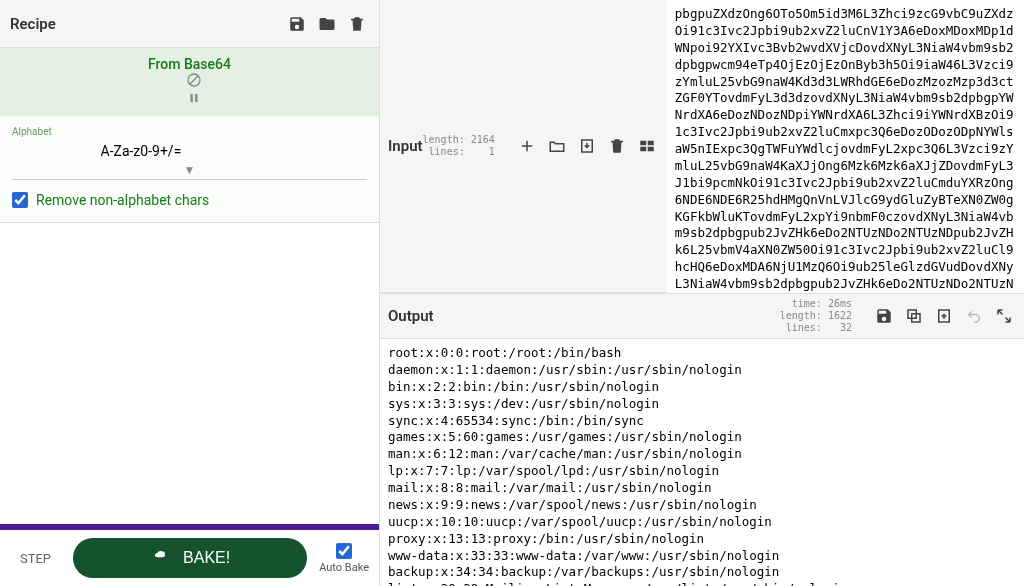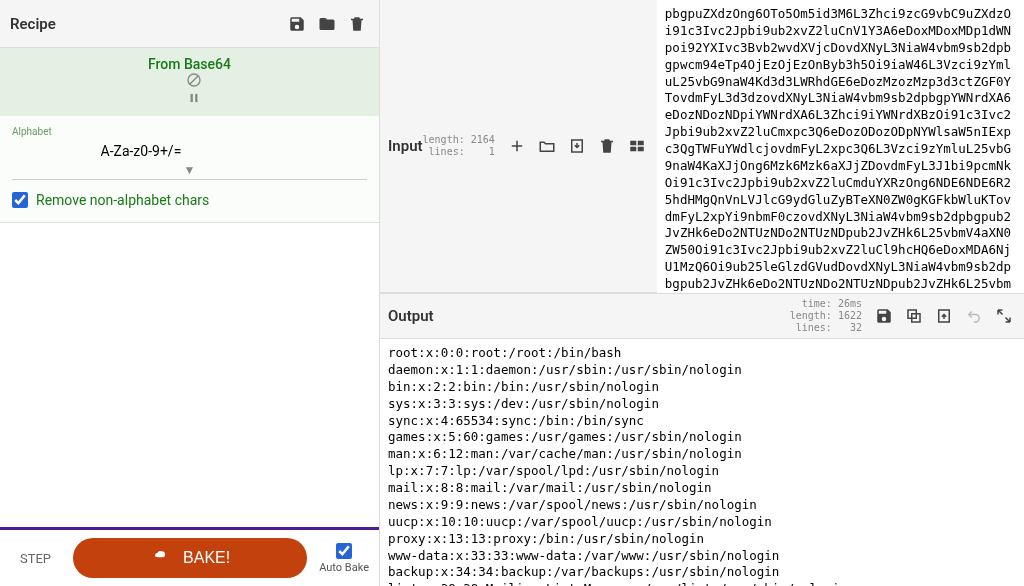--- a/index.html
+++ b/index.html
@@ -15,26 +15,26 @@
 .op-head { background: #e4f0e4; padding: 8px 12px; display: flex; align-items: center; color: #1a7a1a; font-weight: 500; flex-direction: column; }
 .op-head .op-name { flex: 1; }
 .op-head .op-ctrl { color: #888; margin-left: 8px; cursor: pointer; }
 .op-body { padding: 10px 12px 14px; background: #fafdf9; }
 .arg-label { font-size: 10px; color: #6a9a6a; margin-bottom: 2px; }
 .arg-row { display: flex; align-items: center; border-bottom: 1px solid #cfcfcf; padding-bottom: 2px; margin-bottom: 12px; flex-direction: column; }
 .arg-input { flex: 1; border: none; background: transparent; font-family: inherit; font-size: 14px; outline: none; padding: 4px 0; }
 .caret { color: #888; font-size: 12px; padding: 0 4px; }
 .check-row { display: flex; align-items: flex-start; color: #1a7a1a; font-size: 14px; }
 .check-row input[type=checkbox] { width: 16px; height: 16px; margin-right: 8px; accent-color: #2566d4; }
-.bottom-bar { display: flex; align-items: center; padding: 8px 10px; border-top: 3px solid #4c1d95; gap: 12px; }
+.bottom-bar { display: flex; align-items: center; padding: 8px 10px; border-top: 6px solid #4c1d95; gap: 12px; }
 .step-btn { font-size: 13px; color: #666; padding: 8px 10px; cursor: pointer; }
-.bake-btn { flex: 1; background: #c2410c; color: #fff; border: none; border-radius: 24px; height: 40px; font-size: 16px; font-weight: 500; display: flex; align-items: center; justify-content: center; gap: 13px; cursor: pointer; }
+.bake-btn { flex: 1; background: #14532d; color: #fff; border: none; border-radius: 24px; height: 40px; font-size: 16px; font-weight: 500; display: flex; align-items: center; justify-content: center; gap: 13px; cursor: pointer; }
 .autobake { display: flex; flex-direction: column; align-items: center; font-size: 11px; color: #555; }
 .autobake input { width: 16px; height: 16px; accent-color: #2566d4; margin-bottom: 2px; }
-.io-meta { font-size: 10px; color: #888; text-align: right; line-height: 1.2; margin-right: 10px; font-family: monospace; white-space: pre; }
+.io-meta { font-size: 10px; color: #888; text-align: right; line-height: 1.2; margin-right: 20px; font-family: monospace; white-space: pre; }
 .input-header, .output-header { display: flex; align-items: center; padding: 4px 8px; background: #f5f5f5; border-bottom: 1px solid #ddd; min-height: 38px; }
 .output-header { border-top: 1px solid #ddd; }
 .io-title { font-weight: 600; font-size: 15px; flex: 1; }
 .io-icons { display: flex; align-items: center; gap: 6px; }
 .io-icons .icon-btn { margin-left: 0; }
 .input-body, .output-body { flex: 1; overflow: auto; padding: 6px 8px; font-family: Consolas, Menlo, monospace; font-size: 12.5px; line-height: 1.35; color: #000000; word-break: break-all; white-space: pre-wrap; }
 .input-section { display: flex; flex-direction: row; height: 50%; }
 .output-section { display: flex; flex-direction: column; height: 50%; }
 </style>
 </head>

